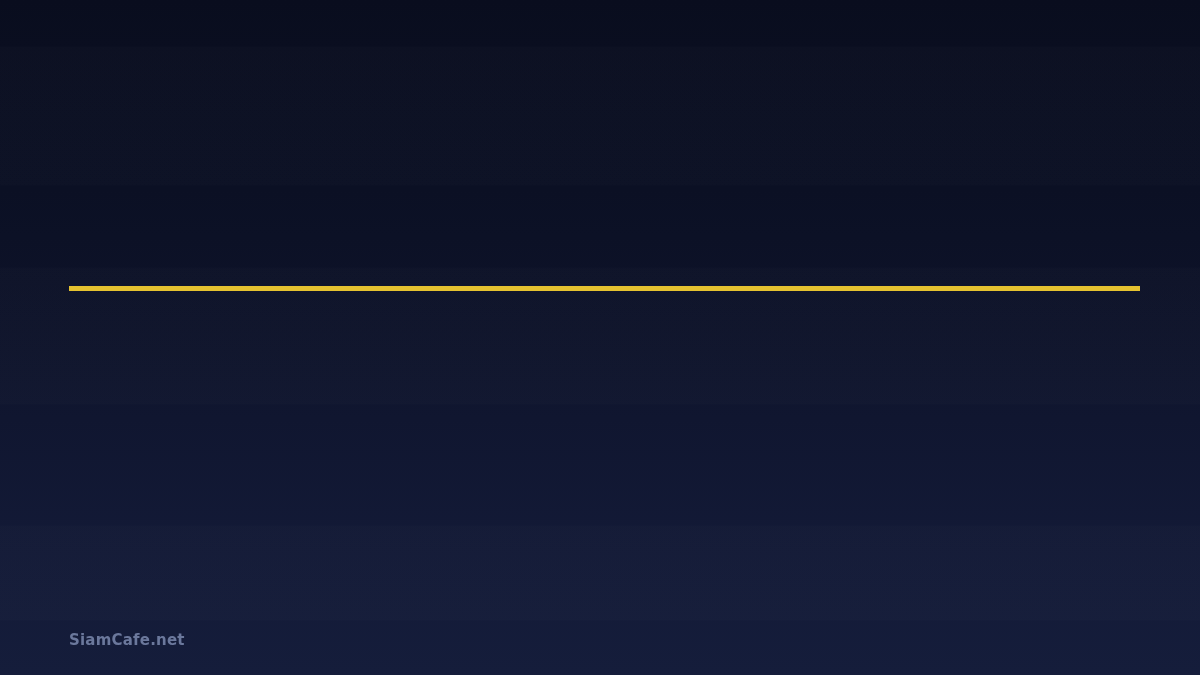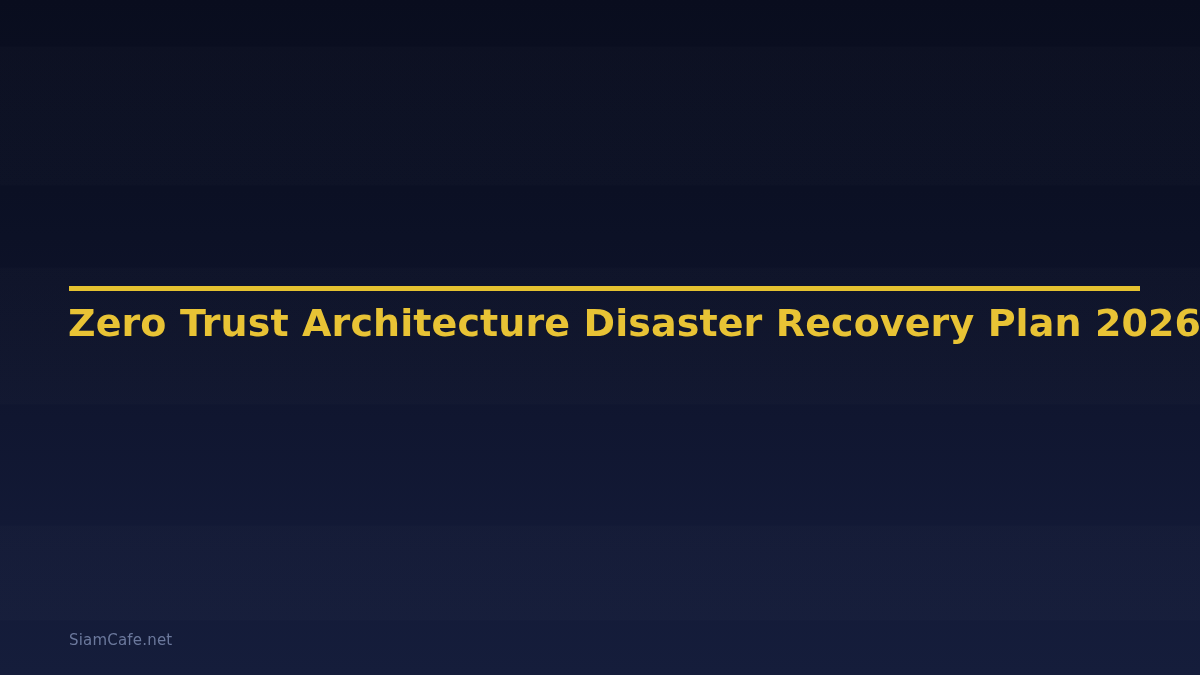--- a/index.html
+++ b/index.html
@@ -80,35 +80,34 @@
     letter-spacing: 0.1px;
     color: #e8c335;
     white-space: nowrap;
   }
 
   #footer-watermark {
     position: absolute;
     left: 69px;
     top: 630px;
     font-size: 15px;
-    font-weight: normal;
+    font-weight: bold;
     line-height: 20px;
     color: #6b789c;
     letter-spacing: 0.2px;
   }
 </style>
 </head>
 <body>
 
 <div id="slide">
 
   <div id="banding"></div>
 
   <div id="content">
 
     <div id="accent-rule"></div>
 
-    <h1 id="slide-title">Zero Trust Architecture Disaster Recovery Plan 2026</h1>
 
     <div id="footer-watermark">SiamCafe.net</div>
 
   </div>
 </div>
 
 </body></html>

